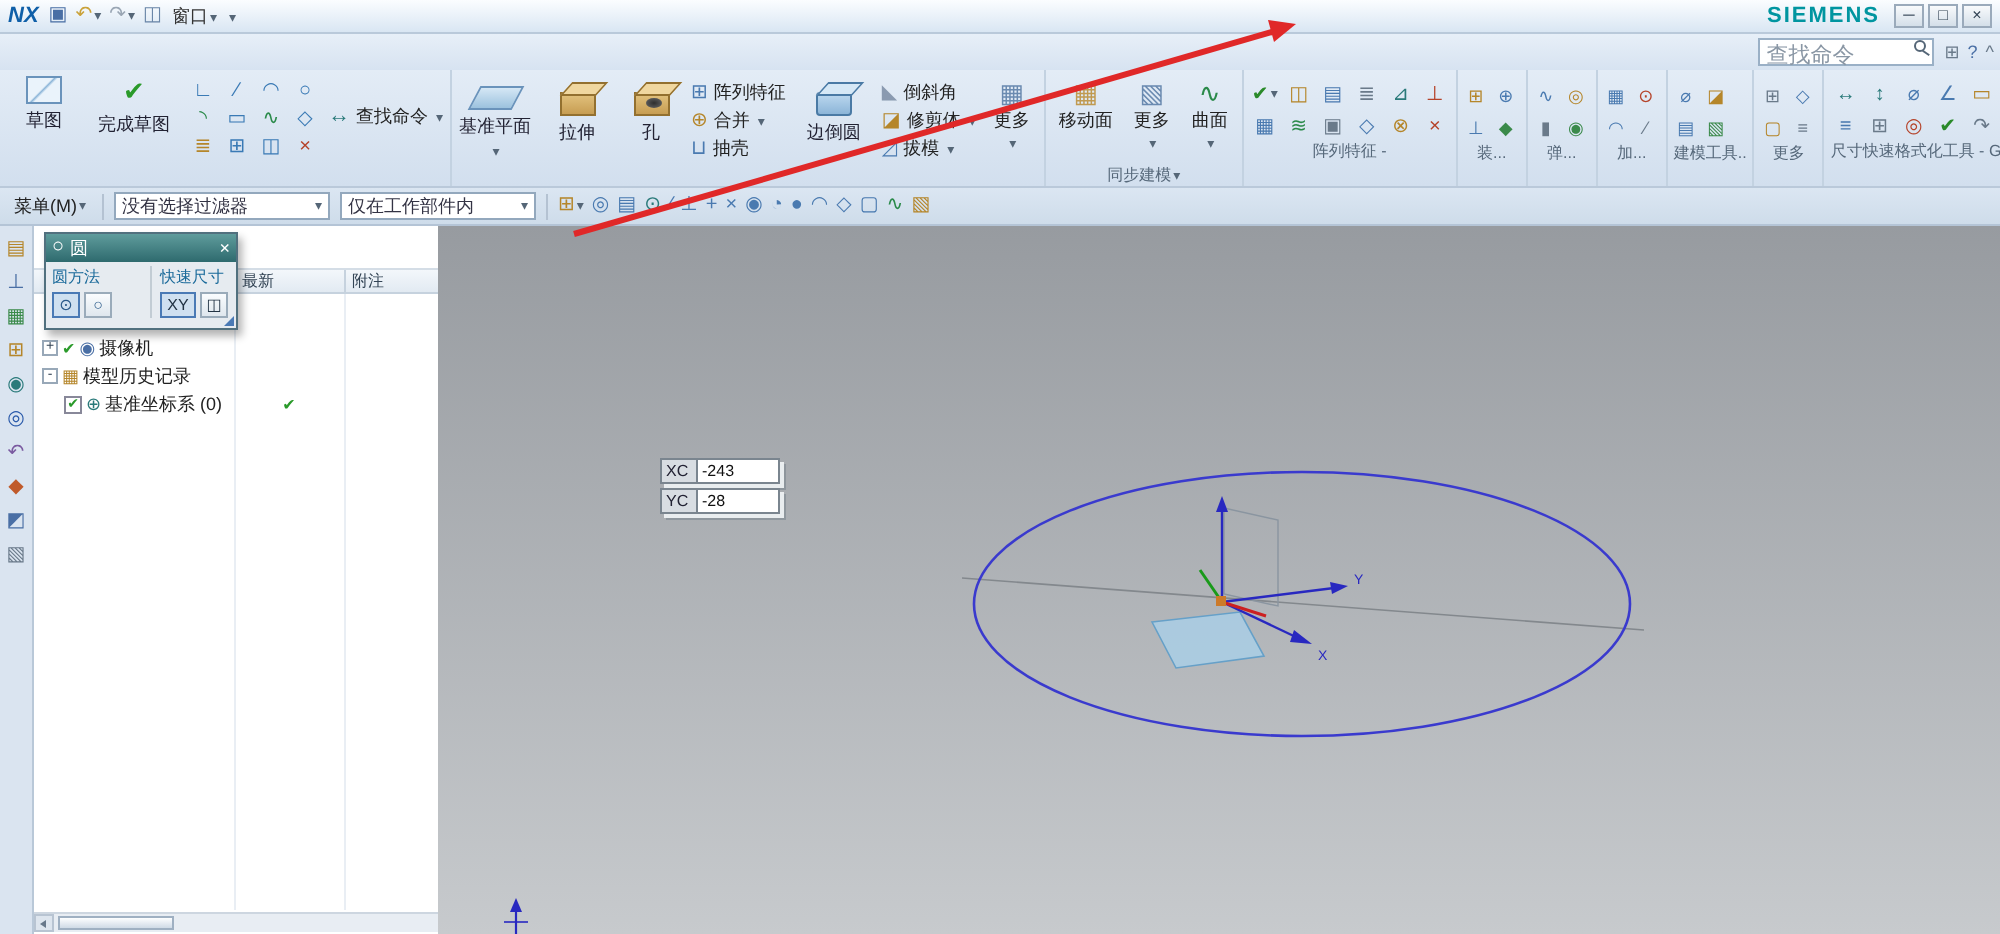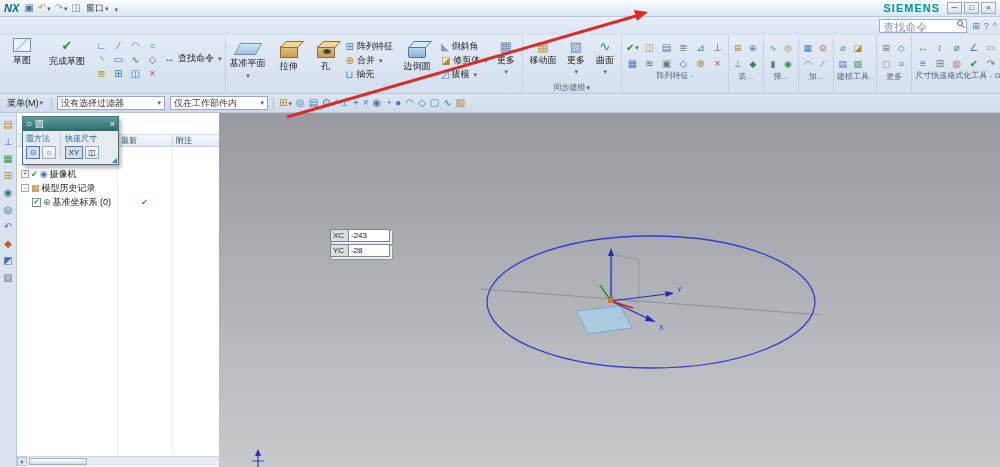--- a/index.html
+++ b/index.html
@@ -94,21 +94,21 @@
 .graphics{position:absolute;left:219px;top:113px;right:0;bottom:0;background:linear-gradient(#979ba0,#c7cacd);overflow:hidden}
 .scene{position:absolute;inset:0}
 .coords{position:absolute;left:111px;top:116px;display:flex;flex-direction:column;gap:2px}
 .cbox{display:flex;width:60px;height:13px;background:#d8dde2;border:1px solid #7a858f;box-shadow:2px 2px 0 rgba(238,241,243,.95),3px 3px 0 rgba(125,135,143,.6)}
 .clabel{width:17px;font-size:8px;display:flex;align-items:center;padding-left:2px;color:#223}
 .cvalue{flex:1;background:#fff;border-left:1px solid #7a858f;font-size:8px;display:flex;align-items:center;padding-left:2px;color:#111}
 
 .dialog{position:absolute;left:22px;top:116px;width:97px;z-index:20;border:1px solid #51707e;box-shadow:2px 3px 4px rgba(0,0,0,.3);background:#e6ebf0}
 .dlg-title{height:14px;background:linear-gradient(#5f9c9c,#2e6a6e);color:#fff;display:flex;align-items:center;gap:3px;padding:0 3px;font-size:9px}
 .dlg-close{margin-left:auto;font-size:9px;color:#fff}
-.dlg-body{display:flex;gap:4px;padding:2px 3px 5px;position:relative}
+.dlg-body{display:flex;gap:19px;padding:2px 3px 5px;position:relative}
 .dlg-col{display:flex;flex-direction:column;gap:2px}
 .dlg-col + .dlg-col{border-left:1px solid #c2ccd4;padding-left:4px}
 .dlabel{color:#1a6a9a;font-size:8px;white-space:nowrap}
 .dlg-btns{display:flex;gap:2px}
 .dbtn{min-width:14px;height:13px;padding:0 1px;border:1px solid #9aabba;background:linear-gradient(#fafcfe,#dfe7ee);display:inline-flex;align-items:center;justify-content:center;font-size:8px;color:#234}
 .dbtn.sel{background:#cfe0f0;border-color:#4a7ab5}
 .grip{position:absolute;right:1px;bottom:1px;width:0;height:0;border-left:5px solid transparent;border-bottom:5px solid #4a7ab5}
 
 .overlay{position:absolute;inset:0;z-index:50;pointer-events:none}
 </style>

